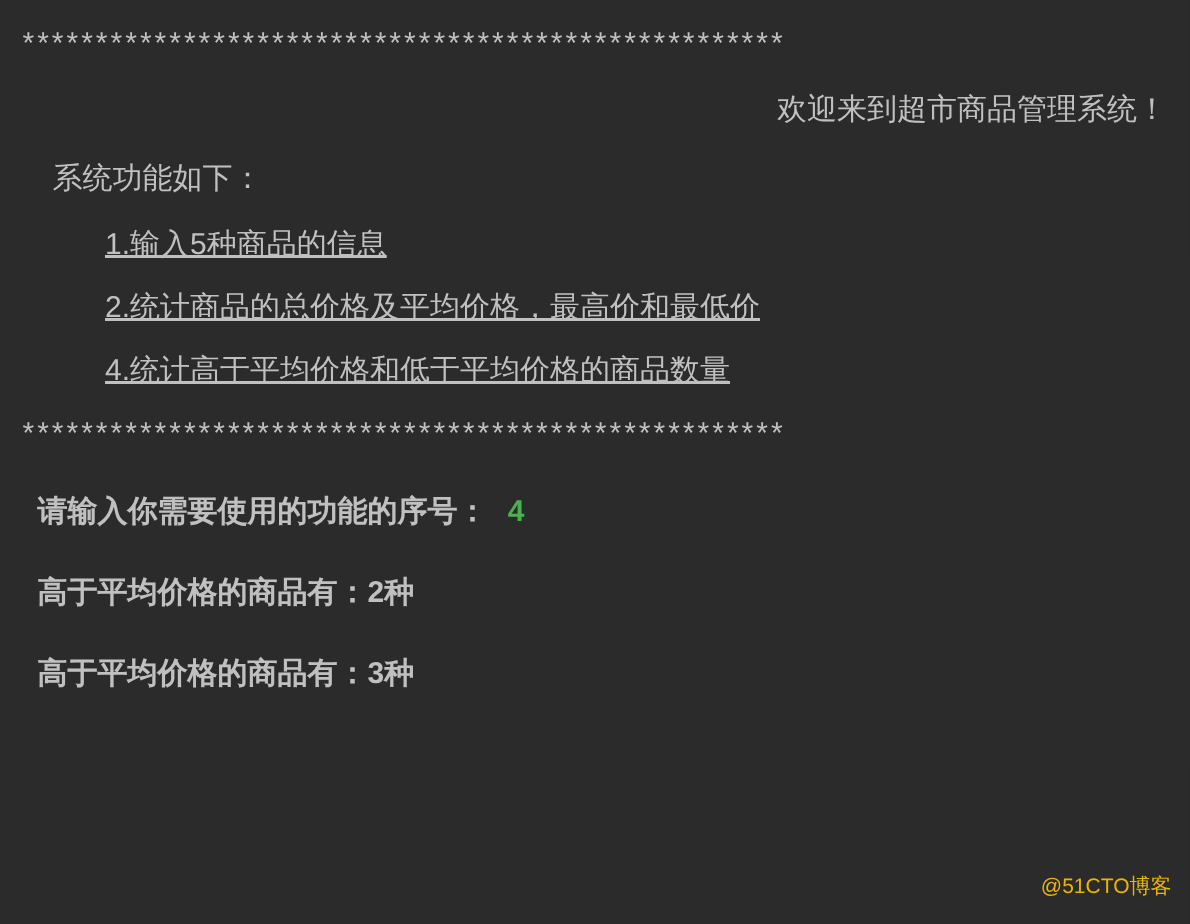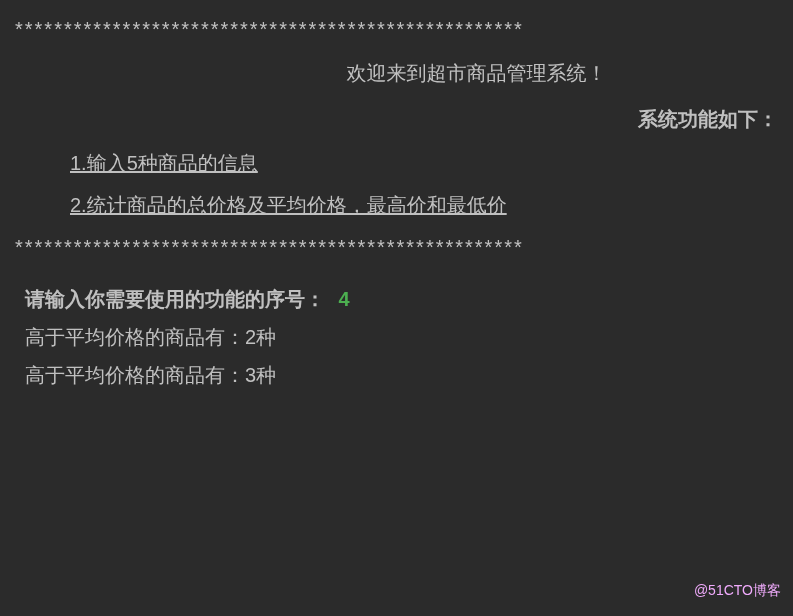--- a/index.html
+++ b/index.html
@@ -18,71 +18,72 @@
       padding: 10px 15px;
       position: relative;
       overflow: hidden;
     }
     .separator {
       color: #c0c0c0;
       letter-spacing: 2px;
       white-space: nowrap;
     }
     .title {
-      text-align: center;
+      text-align: right;
       padding-left: 160px;
       margin-top: 6px;
     }
     .subtitle {
-      text-align: right;
+      text-align: left;
       padding-left: 20px;
       margin-top: 8px;
-      font-weight: bold;
     }
     .menu-list {
       padding-left: 55px;
       margin-top: 6px;
     }
     .menu-item {
       margin-bottom: 4px;
       text-decoration: underline;
     }
     .prompt-line {
       padding-left: 10px;
       margin-top: 14px;
       font-weight: bold;
     }
     .result-line {
       padding-left: 10px;
-      margin-top: 0;
+      margin-top: 16px;
+      font-weight: bold;
     }
     .input-value {
       color: #4caf50;
       margin-left: 8px;
     }
     .watermark {
       position: absolute;
       bottom: 12px;
       right: 12px;
-      color: #f0abfc;
+      color: #eab308;
       font-size: 14px;
     }
   </style>
 </head>
 <body>
 
 <div class="separator">****************************************************</div>
 
 <div class="title">欢迎来到超市商品管理系统！</div>
 
 <div class="subtitle">系统功能如下：</div>
 
 <div class="menu-list">
   <div class="menu-item">1.输入5种商品的信息</div>
   <div class="menu-item">2.统计商品的总价格及平均价格，最高价和最低价</div>
+  <div class="menu-item">4.统计高于平均价格和低于平均价格的商品数量</div>
 </div>
 
 <div class="separator">****************************************************</div>
 
 <div class="prompt-line">
   <span>请输入你需要使用的功能的序号：</span>
   <span class="input-value">4</span>
 </div>
 
 <div class="result-line">高于平均价格的商品有：2种</div>

